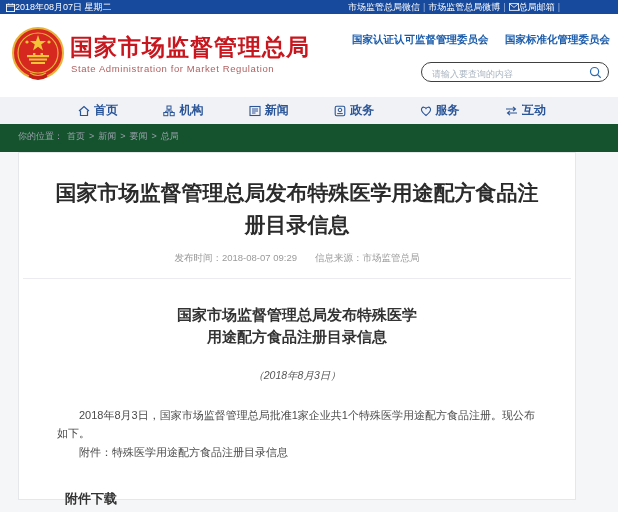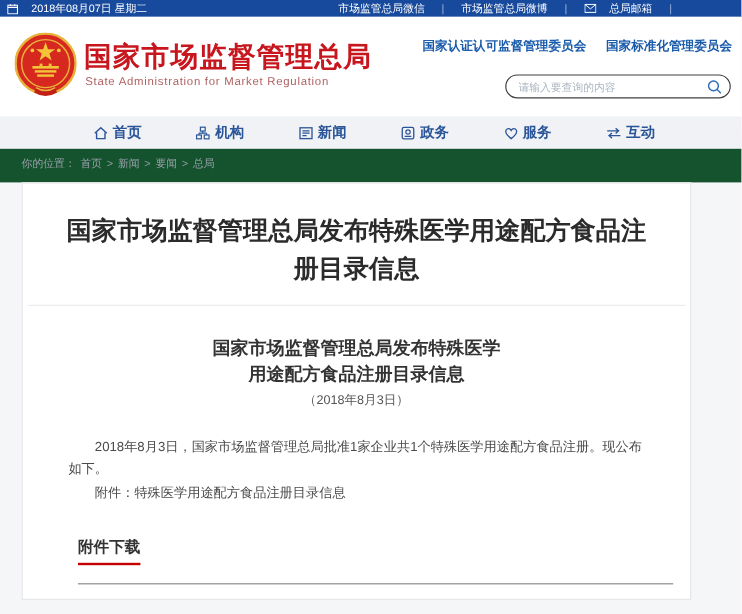--- a/index.html
+++ b/index.html
@@ -11,21 +11,21 @@
   .page { position:relative; width:618px; height:512px; }
 
   
   .topbar {
     position:absolute; top:0; left:0; width:618px; height:14px;
     background:#17499c; color:#fff;
     display:flex; justify-content:space-between; align-items:center;
     padding:0 55px 0 6px; font-size:9px;
   }
   .topbar a { color:#fff; text-decoration:none; }
-  .topbar-left, .topbar-right { display:flex; align-items:center; gap:11px; }
+  .topbar-left, .topbar-right { display:flex; align-items:center; gap:0; }
   .topbar .sep { color:#9db4dd; margin:0 3px; }
   .icon-svg { display:inline-block; vertical-align:middle; }
 
   
   .header { position:absolute; top:14px; left:0; width:618px; height:96px; background:#fff; }
   .emblem { position:absolute; left:12px; top:13px; }
   .site-name {
     position:absolute; left:70px; top:18px;
     font-size:23px; font-weight:700; color:#c7161d; letter-spacing:1px;
   }
@@ -84,21 +84,21 @@
   }
   .art-meta {
     margin-top:11px; text-align:center; font-size:9.5px; color:#9a9a9a;
   }
   .art-meta .m-gap { display:inline-block; width:18px; }
   .art-divider { border:none; border-top:1px solid #ececf0; margin:13px 4px 0; }
   .doc-title {
     margin:25px 60px 0; text-align:center;
     font-size:15px; line-height:1.5; font-weight:700; color:#333;
   }
-  .doc-date { margin-top:2px; text-align:center; font-size:10.5px; color:#555; }
+  .doc-date { margin-top:20px; text-align:center; font-size:10.5px; color:#555;font-style:italic; }
   .art-para {
     margin:23px 38px 0; font-size:11px; line-height:1.65; color:#4a4a4a;
     text-indent:2em;
   }
   .art-note { margin:3px 38px 0; font-size:11px; color:#4a4a4a; padding-left:2em; }
 
   .attach-head-row {
     margin:29px 14px 0 46px; border-bottom:1px solid #8a8a8a; padding-bottom:20px;
   }
   .attach-head {
@@ -231,20 +231,23 @@
     <a href="#">新闻</a>
     <span>&gt;</span>
     <a href="#">要闻</a>
     <span>&gt;</span>
     <a href="#">总局</a>
   </div>
 
   <div class="content-box">
     <h1 class="art-title">国家市场监督管理总局发布特殊医学用途配方食品注册目录信息</h1>
 
+    <div class="art-meta">
+      <span>发布时间：</span><span>2018-08-07 09:29</span><span class="m-gap"></span><span>信息来源：</span><span>市场监管总局</span>
+    </div>
 
     <hr class="art-divider">
 
     <h2 class="doc-title">
       <span style="display:block">国家市场监督管理总局发布特殊医学</span>
       <span style="display:block">用途配方食品注册目录信息</span>
     </h2>
     <div class="doc-date">（2018年8月3日）</div>
 
     <p class="art-para">2018年8月3日，国家市场监督管理总局批准1家企业共1个特殊医学用途配方食品注册。现公布如下。</p>

